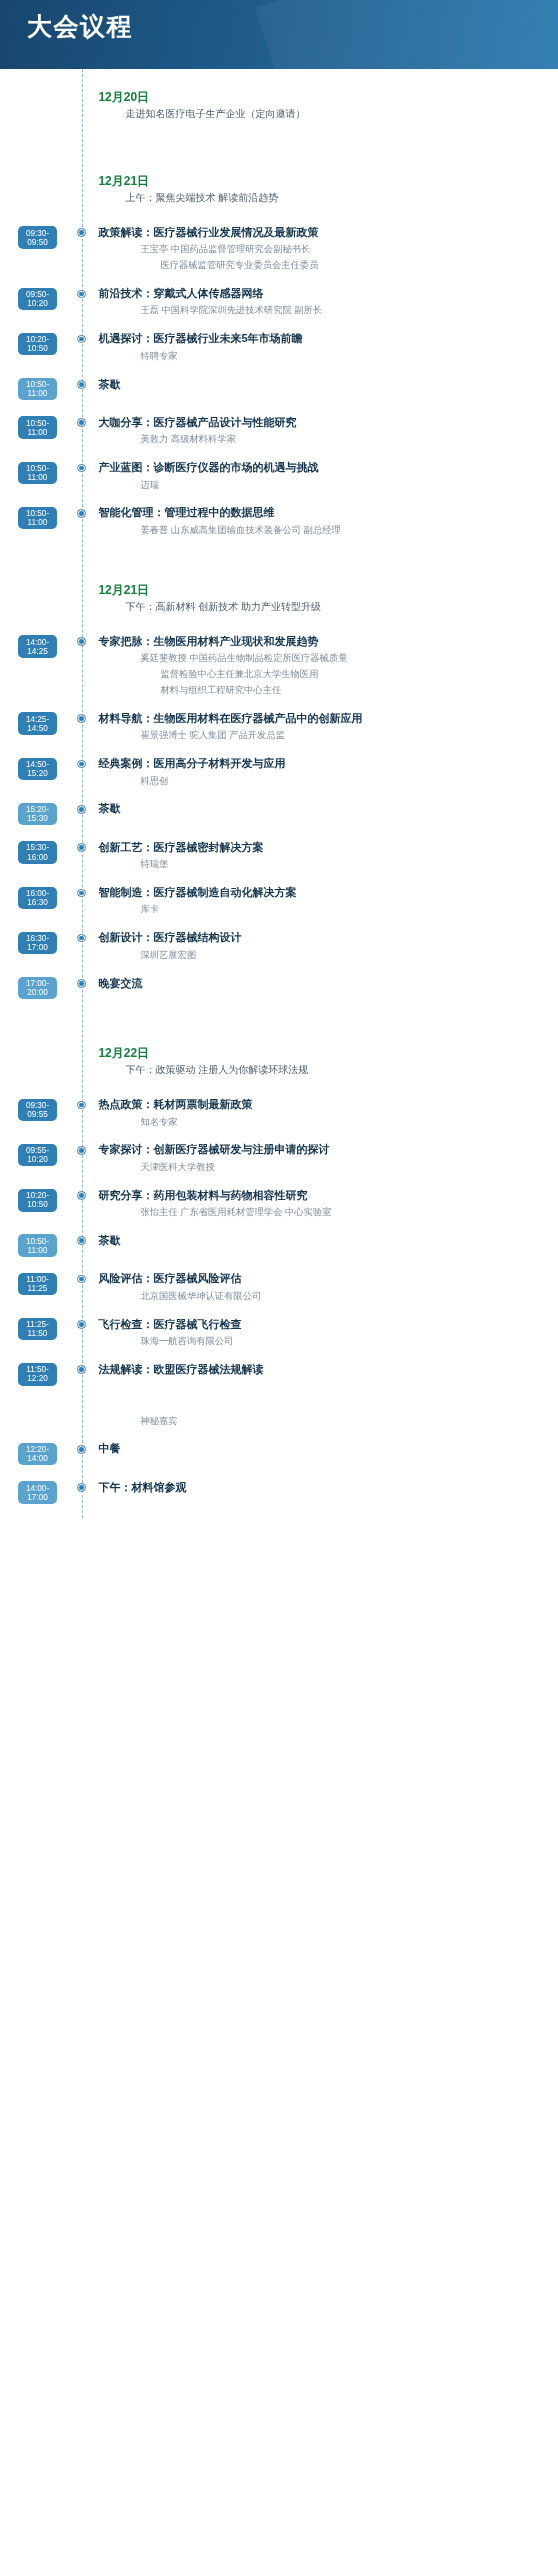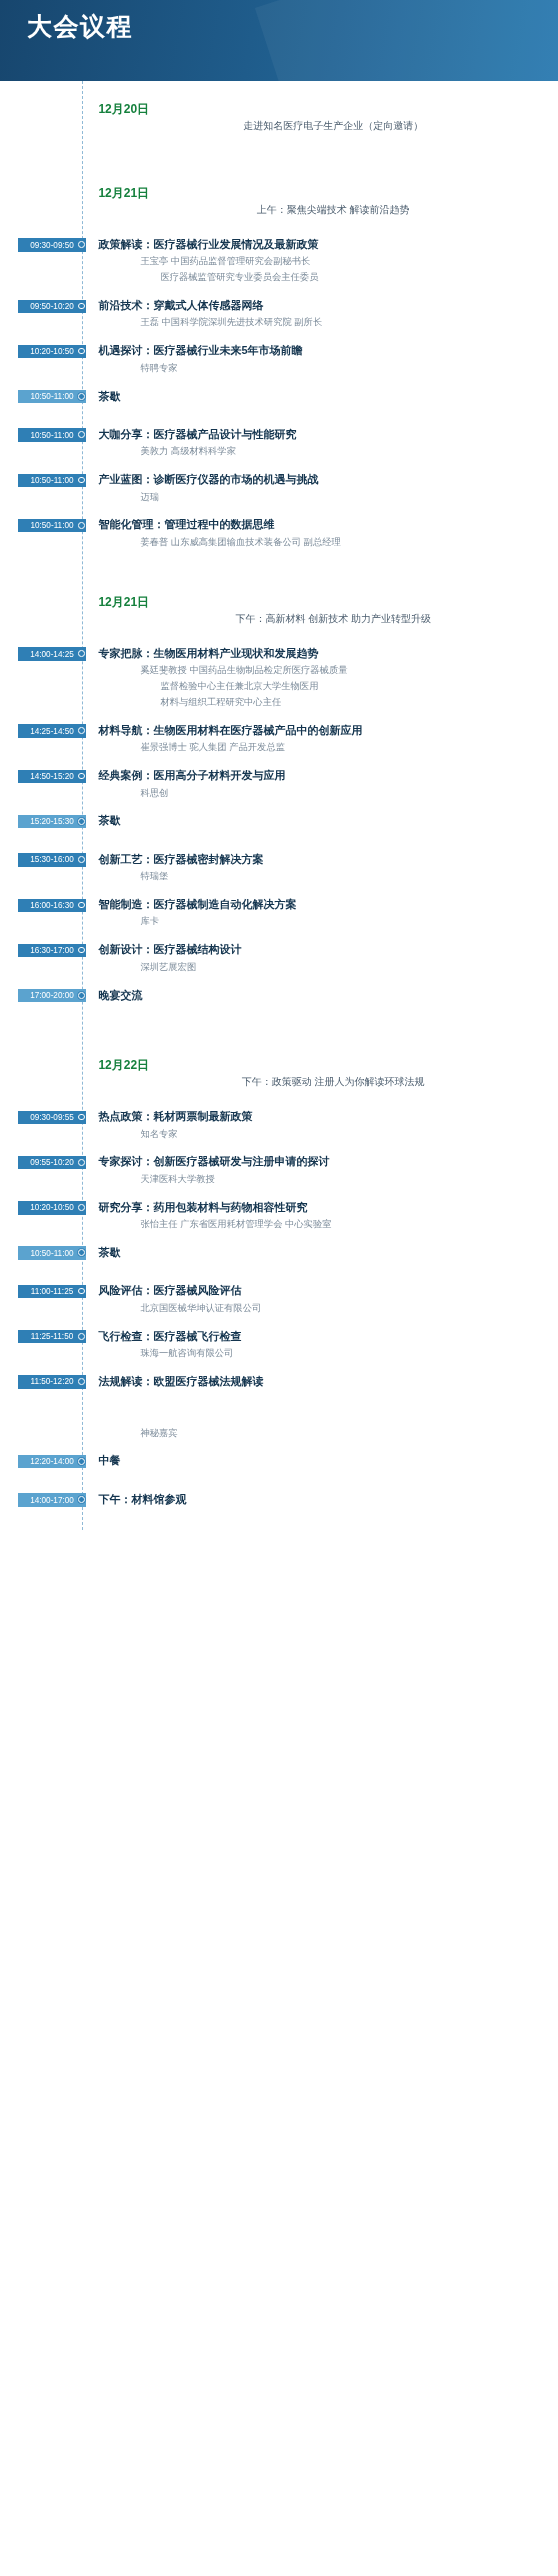--- a/index.html
+++ b/index.html
@@ -12,21 +12,21 @@
   .page {
     width: 559px;
     position: relative;
     background: #ffffff;
     padding-bottom: 15px;
   }
 
   
   .header {
     position: relative;
-    height: 81px;
+    height: 69px;
     background: linear-gradient(100deg, #17466e 0%, #1f5c8b 45%, #2a7ab0 100%);
     overflow: hidden;
   }
   .header::after {
     content: "";
     position: absolute;
     right: -30px; top: -45px;
     width: 312px; height: 193px;
     background: rgba(255,255,255,0.05);
     transform: rotate(-18deg);
@@ -88,26 +88,26 @@
     position: relative;
     padding: 0 0 0 16.4px;
     min-height: 25px;
   }
 
   
   .chip {
     position: absolute;
     left: -64px;
     top: 1.5px;
-    width: 68px;
+    width: 39px;
     text-align: center;
     font-size: 8.2px;
     color: #ffffff;
     background: #2f7fb5;
-    border-radius: 0;
+    border-radius: 5px;
     padding: 2.2px 0 2.2px 0;
     letter-spacing: 0;
     line-height: 1.1;
   }
   .chip.pale { background: #5ba3cf; }
 
   
   .dot {
     position: absolute;
     left: -3.7px;
@@ -145,21 +145,20 @@
     font-size: 12px;
     font-weight: bold;
     color: #15803d;
     line-height: 1.5;
   }
   .dateline {
     font-size: 10px;
     color: #4a5c6d;
     line-height: 1.6;
     padding-left: 27px;
-    text-align: center;
   }
 
   
   .break .title { font-size: 11px; font-weight: bold; }
 </style>
 </head>
 <body>
 
 <div class="page">
 

